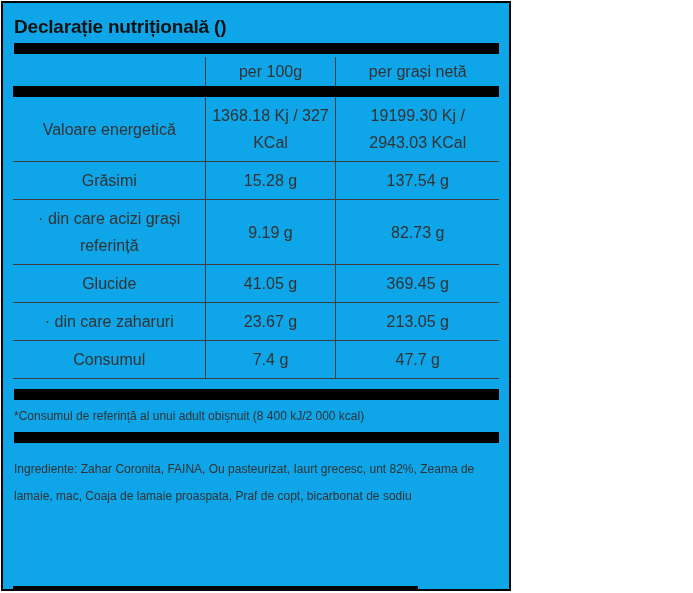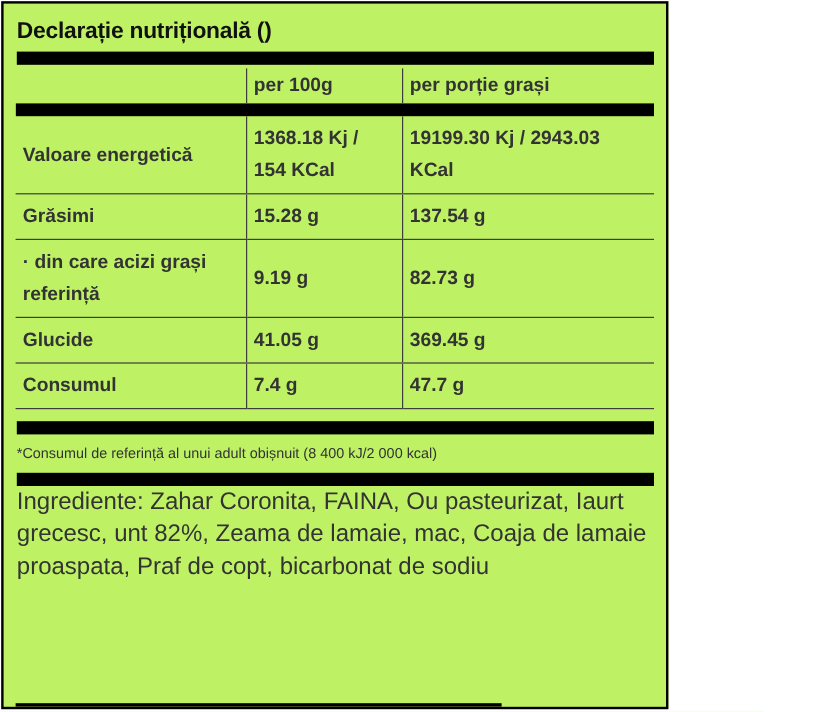--- a/index.html
+++ b/index.html
@@ -11,24 +11,24 @@
     width: 693px;
     height: 593px;
     background: #ffffff;
     overflow: hidden;
   }
 
   .label-sheet {
     position: absolute;
     left: 1px;
     top: 1px;
-    width: 556px;
+    width: 510px;
     height: 590px;
     border: 2px solid #000000;
-    background: #bef264;
+    background: #0ea5e9;
     padding: 0 10px;
     overflow: hidden;
   }
 
   .sheet-title {
     margin: 13px 0 0 1px;
     font-size: 19px;
     font-weight: bold;
     letter-spacing: -0.2px;
     color: #111111;
@@ -48,22 +48,22 @@
     border-collapse: collapse;
     table-layout: fixed;
     margin-top: 3px;
     font-size: 16px;
     color: #333333;
   }
   .nutrition-table col.c1 { width: 192px; }
   .nutrition-table col.c2 { width: 130px; }
 
   .nutrition-table th, .nutrition-table td {
-    font-weight: bold;
-    text-align: left;
+    font-weight: normal;
+    text-align: center;
     vertical-align: middle;
     line-height: 27px;
     padding: 5px 5px 5px 6px;
     overflow: hidden;
   }
   .nutrition-table thead th {
     padding-top: 1px;
     padding-bottom: 1px;
   }
   .nutrition-table .v-div { border-left: 1px solid #3d3d3d; }
@@ -77,22 +77,22 @@
   .nutrition-table tbody tr.data-row td { border-bottom: 1px solid #3d3d3d; }
 
   .footnote {
     margin: 4px 0 0 1px;
     font-size: 12px;
     line-height: 25px;
     color: #333333;
   }
 
   .ingredients {
-    margin: 0 0 0 1px;
-    font-size: 20px;
+    margin: 13px 0 0 1px;
+    font-size: 12px;
     line-height: 27px;
     color: #333333;
   }
 
   .bottom-cut-bar {
     position: absolute;
     left: 10px;
     bottom: 0;
     width: 405px;
     height: 3px;
@@ -112,48 +112,53 @@
     <table class="nutrition-table">
       <colgroup>
         <col class="c1">
           <col class="c2">
           <col class="c3">
       </colgroup>
       <thead>
         <tr>
           <th></th>
           <th class="v-div">per 100g</th>
-          <th class="v-div">per porție grași</th>
+          <th class="v-div">per grași netă</th>
         </tr>
         <tr class="bar-row">
           <td colspan="3">
               <div class="thick-bar"></div>
             </td>
         </tr>
       </thead>
       <tbody>
         <tr class="data-row">
           <td>Valoare energetică</td>
-          <td class="v-div">1368.18 Kj / 154 KCal</td>
+          <td class="v-div">1368.18 Kj / 327 KCal</td>
           <td class="v-div">19199.30 Kj / 2943.03 KCal</td>
         </tr>
         <tr class="data-row">
           <td>Grăsimi</td>
           <td class="v-div">15.28 g</td>
           <td class="v-div">137.54 g</td>
         </tr>
         <tr class="data-row">
           <td>· din care acizi grași referință</td>
           <td class="v-div">9.19 g</td>
           <td class="v-div">82.73 g</td>
         </tr>
         <tr class="data-row">
           <td>Glucide</td>
           <td class="v-div">41.05 g</td>
           <td class="v-div">369.45 g</td>
+        </tr>
+        <tr class="data-row">
+          <td>· din care zaharuri</td>
+          <td class="v-div">23.67 g</td>
+          <td class="v-div">213.05 g</td>
         </tr>
         <tr class="data-row">
           <td>Consumul</td>
           <td class="v-div">7.4 g</td>
           <td class="v-div">47.7 g</td>
         </tr>
       </tbody>
     </table>
 
     <div class="thick-bar bar-above-footnote"></div>

